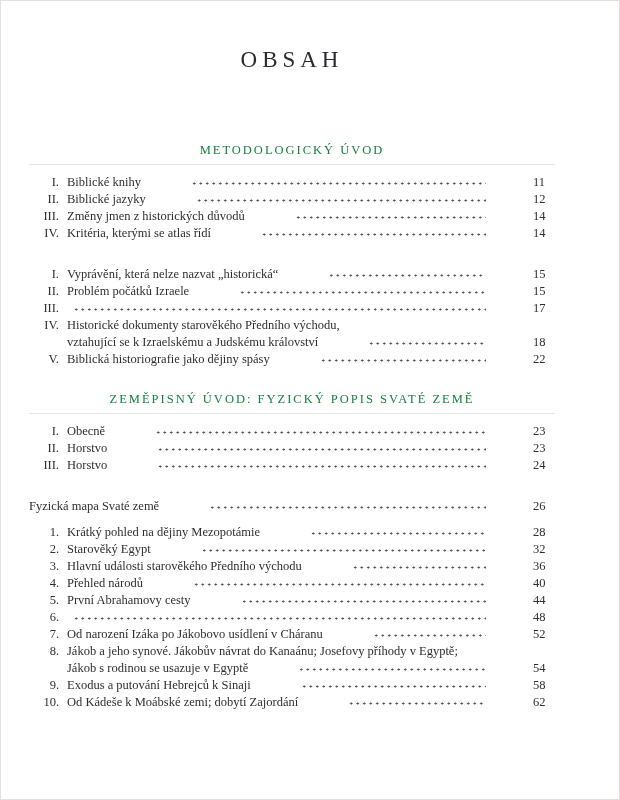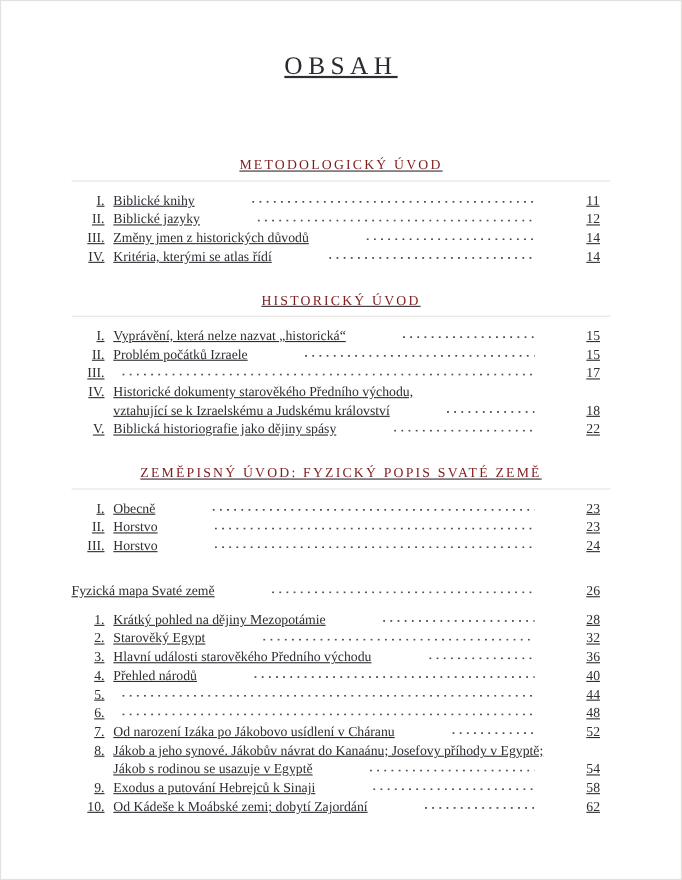--- a/index.html
+++ b/index.html
@@ -2,42 +2,41 @@
 <html><head>
 <meta charset="utf-8">
 <style>
   html,body { margin:0; padding:0; background:#f2f2f0; }
   body { width:620px; height:800px; font-family:"Liberation Serif", serif; color:#2e2d33; }
   .page {
     box-sizing:border-box;
     width:620px; height:800px;
     background:#ffffff;
     border:1px solid #e1e1de;
-    padding:46px 64px 0 64px;
+    padding:46px 64px 0 28px;
     overflow:hidden;
-    text-decoration:underline;
   }
   .page-title {
     margin:0 0 70px 0;
     text-align:center;
     font-size:23px;
     font-weight:normal;
     letter-spacing:5px;
     color:#2b2a30;
   }
   .toc-section { margin-bottom:24px; }
   .section-heading {
     margin:0 0 9px 0;
     padding-bottom:6px;
     border-bottom:1px solid #e6e4df;
     text-align:center;
     font-size:12.5px;
     font-weight:normal;
     letter-spacing:2px;
-    color:#7f1d1d;
+    color:#15803d;
     white-space:nowrap;
   }
   .entries { }
   .entry {
     display:flex;
     font-size:12.5px;
     line-height:17px;
   }
   .entry .num {
     flex:0 0 30px;
@@ -115,21 +114,20 @@
                 <span class="text">Kritéria, kterými se atlas řídí</span>
                 <span class="leader"></span>
                 <span class="pagenum">14</span>
               </div>
             </span>
   </div>
 </div>
   </section>
 
   <section class="toc-section">
-    <h2 class="section-heading">HISTORICKÝ ÚVOD</h2>
     <div class="entries">
   <div class="entry">
     <span class="num">I.</span>
     <span class="body">
               <div class="line last">
                 <span class="text">Vyprávění, která nelze nazvat „historická“</span>
                 <span class="leader"></span>
                 <span class="pagenum">15</span>
               </div>
             </span>
@@ -273,20 +271,21 @@
                 <span class="leader"></span>
                 <span class="pagenum">40</span>
               </div>
             </span>
   </div>
 
   <div class="entry">
     <span class="num">5.</span>
     <span class="body">
               <div class="line last">
+                <span class="text">První Abrahamovy cesty</span>
                 <span class="leader"></span>
                 <span class="pagenum">44</span>
               </div>
             </span>
   </div>
 
   <div class="entry">
     <span class="num">6.</span>
     <span class="body">
               <div class="line last">

